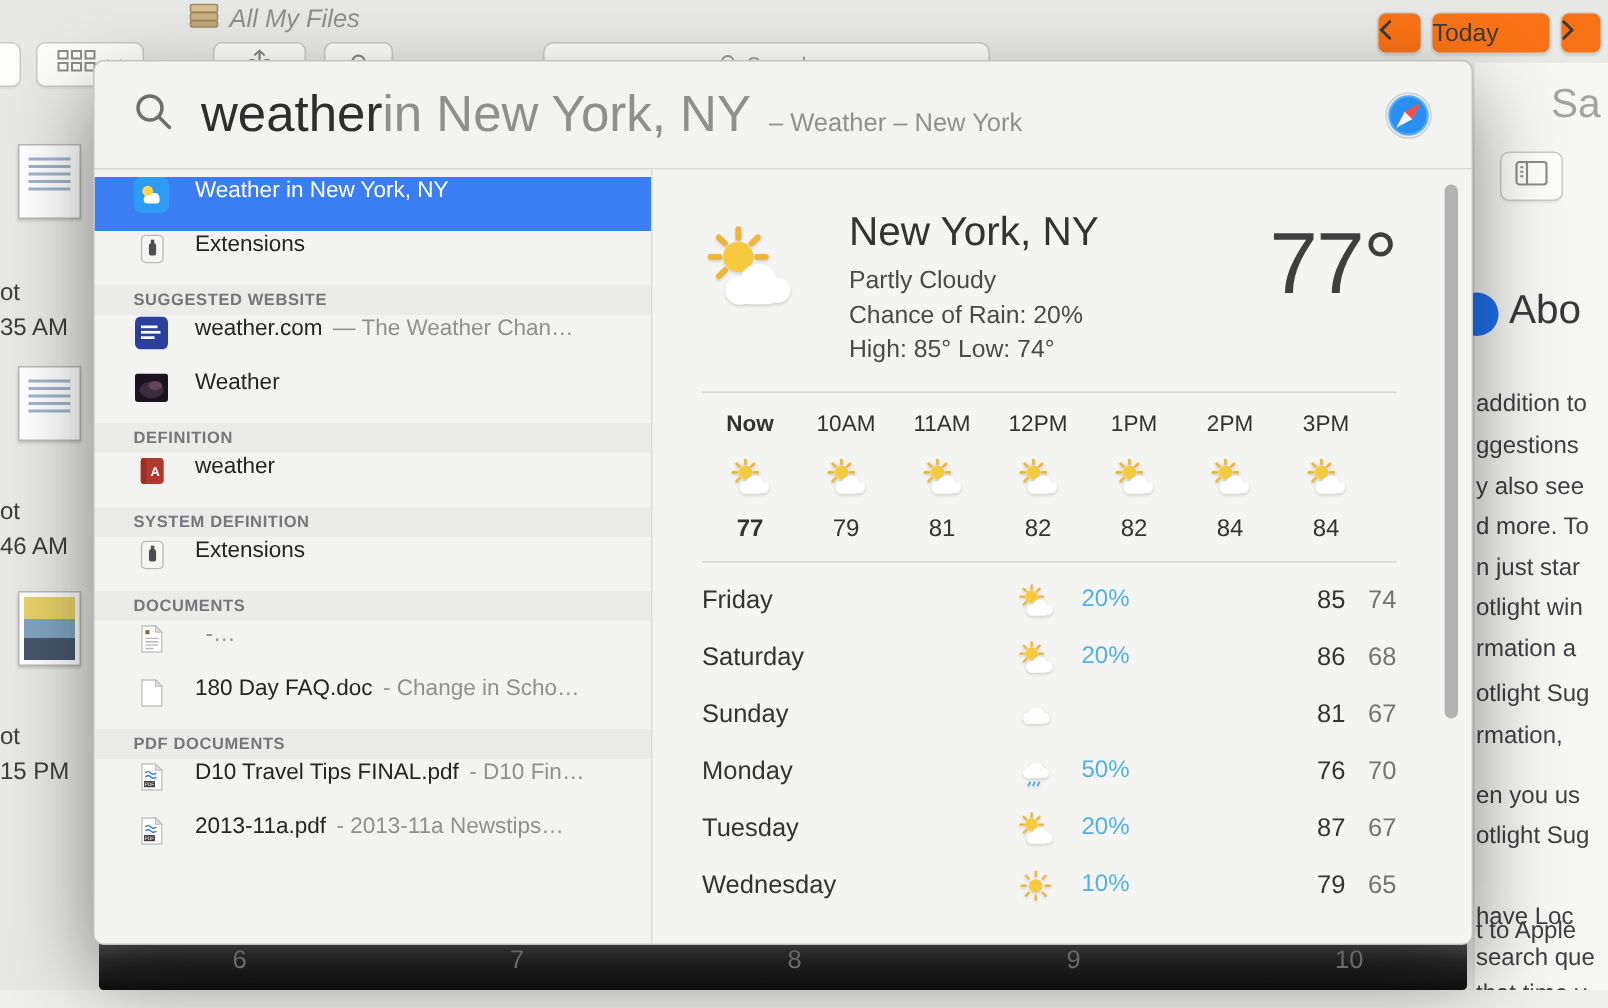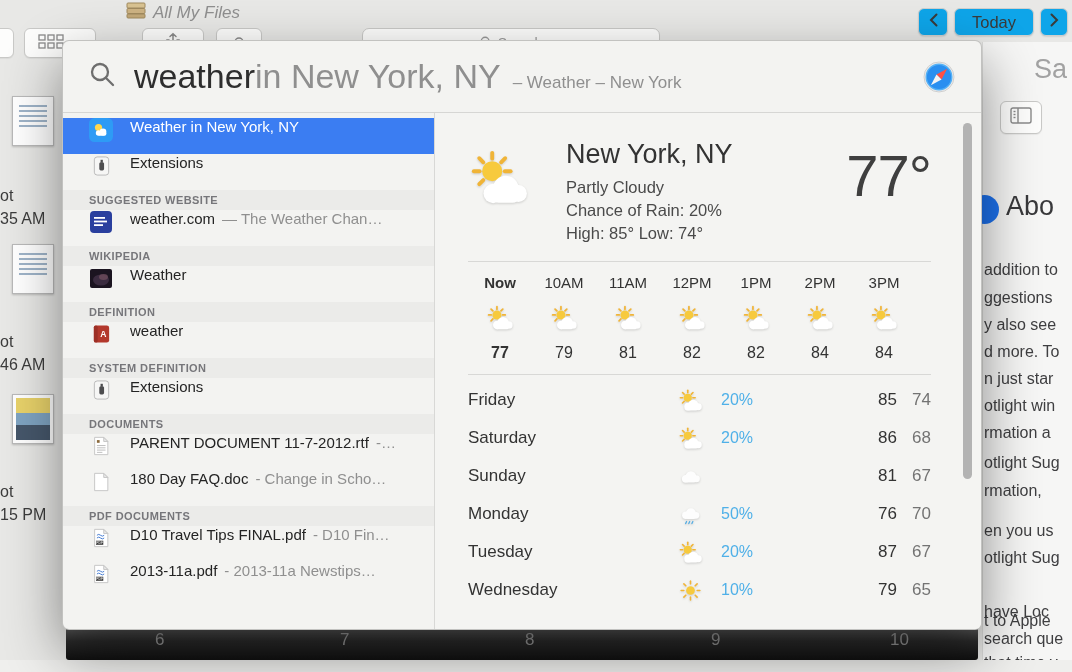--- a/index.html
+++ b/index.html
@@ -16,22 +16,22 @@
   .btn-share{left:142px;top:28px;width:62px;height:30px;}
   .btn-tag{left:216px;top:28px;width:46px;height:30px;}
   .bg-search{left:362px;top:28px;width:298px;height:30px;border-radius:7px;font-size:14px;color:#9a9a9a;}
   .thumb{width:42px;height:50px;background:#fff;border:1px solid #b9b9b9;box-shadow:0 1px 2px rgba(0,0,0,.2);padding:5px 4px;}
   .thumb .tl{height:2px;background:#9fb4c9;margin:3px 2px;}
   .thumb.photo{padding:3px;}
   .thumb.photo .ph{width:100%;height:100%;background:linear-gradient(180deg,#e8d26a 0 35%,#7fa4c2 35% 65%,#46576b 65% 100%);}
   .fcap{left:0;width:52px;color:#3c3c3c;font-size:16px;line-height:23px;white-space:nowrap;}
 
   
-  .cal-btn{background:#0ea5e9;border:1px solid #cfcfcd;border-radius:6px;box-shadow:0 1px 1.5px rgba(0,0,0,.1);
-    display:flex;align-items:center;justify-content:center;color:#3a3a3a;}
+  .cal-btn{background:#f97316;border:1px solid #cfcfcd;border-radius:6px;box-shadow:0 1px 1.5px rgba(0,0,0,.1);
+    display:flex;align-items:center;justify-content:flex-start;color:#3a3a3a;}
   .btn-prev{left:918px;top:8px;width:30px;height:28px;}
   .btn-today{left:954px;top:8px;width:80px;height:28px;font-size:16.5px;}
   .btn-next{left:1040px;top:8px;width:28px;height:28px;}
 
   
   .help-panel{left:982px;top:42px;width:90px;height:630px;background:#f6f6f5;border-left:1px solid #dcdcda;}
   .help-title{left:1034px;top:54px;font-size:27px;color:#a2a2a2;}
   .sidebar-btn{left:1000px;top:101px;width:42px;height:33px;}
   .about-dot{left:970px;top:195px;width:29px;height:29px;border-radius:50%;background:#1d72ee;}
   .help-head{left:1006px;top:191px;font-size:27px;color:#39393b;}
@@ -352,21 +352,20 @@
               <rect width="22" height="22" rx="4" fill="#2a3f9e"></rect>
               <rect x="4" y="6" width="11" height="1.8" fill="#fff"></rect>
               <rect x="4" y="9.6" width="13" height="1.8" fill="#fff"></rect>
               <rect x="4" y="13.2" width="9" height="1.8" fill="#fff"></rect>
             </svg>
         </span>
         <span>weather.com</span>
         <span class="sec">— The Weather Chan…</span>
       </div>
 
-      <div class="rh">WIKIPEDIA</div>
       <div class="ri">
         <span class="ic">
           <svg width="22" height="19" viewBox="0 0 22 19">
               <rect width="22" height="19" rx="2" fill="#1b1420"></rect>
               <ellipse cx="11" cy="11" rx="8" ry="5.5" fill="#3a2b3f"></ellipse>
               <ellipse cx="13.5" cy="8" rx="4.5" ry="3" fill="#6b4a5a" opacity="0.85"></ellipse>
             </svg>
         </span>
         <span>Weather</span>
       </div>
@@ -403,21 +402,20 @@
               <path d="M14 1.5 V6 H18.5 Z" fill="#e9e9e9" stroke="#c2c2c2"></path>
               <rect x="6.5" y="4.5" width="3" height="3" fill="#8a6a3c"></rect>
               <g stroke="#b9b9b9" stroke-width="1">
                 <line x1="6.5" y1="10.5" x2="16" y2="10.5"></line>
                 <line x1="6.5" y1="13" x2="16" y2="13"></line>
                 <line x1="6.5" y1="15.5" x2="16" y2="15.5"></line>
                 <line x1="6.5" y1="18" x2="12.5" y2="18"></line>
               </g>
             </svg>
         </span>
-        <span>PARENT DOCUMENT 11-7-2012.rtf</span>
         <span class="sec">-…</span>
       </div>
       <div class="ri">
         <span class="ic">
           <svg width="20" height="22" viewBox="0 0 22 22">
               <path d="M4 1.5 h10 L18.5 6 V20.5 H4 Z" fill="#fff" stroke="#c2c2c2"></path>
               <path d="M14 1.5 V6 H18.5 Z" fill="#e9e9e9" stroke="#c2c2c2"></path>
             </svg>
         </span>
         <span>180 Day FAQ.doc</span>

